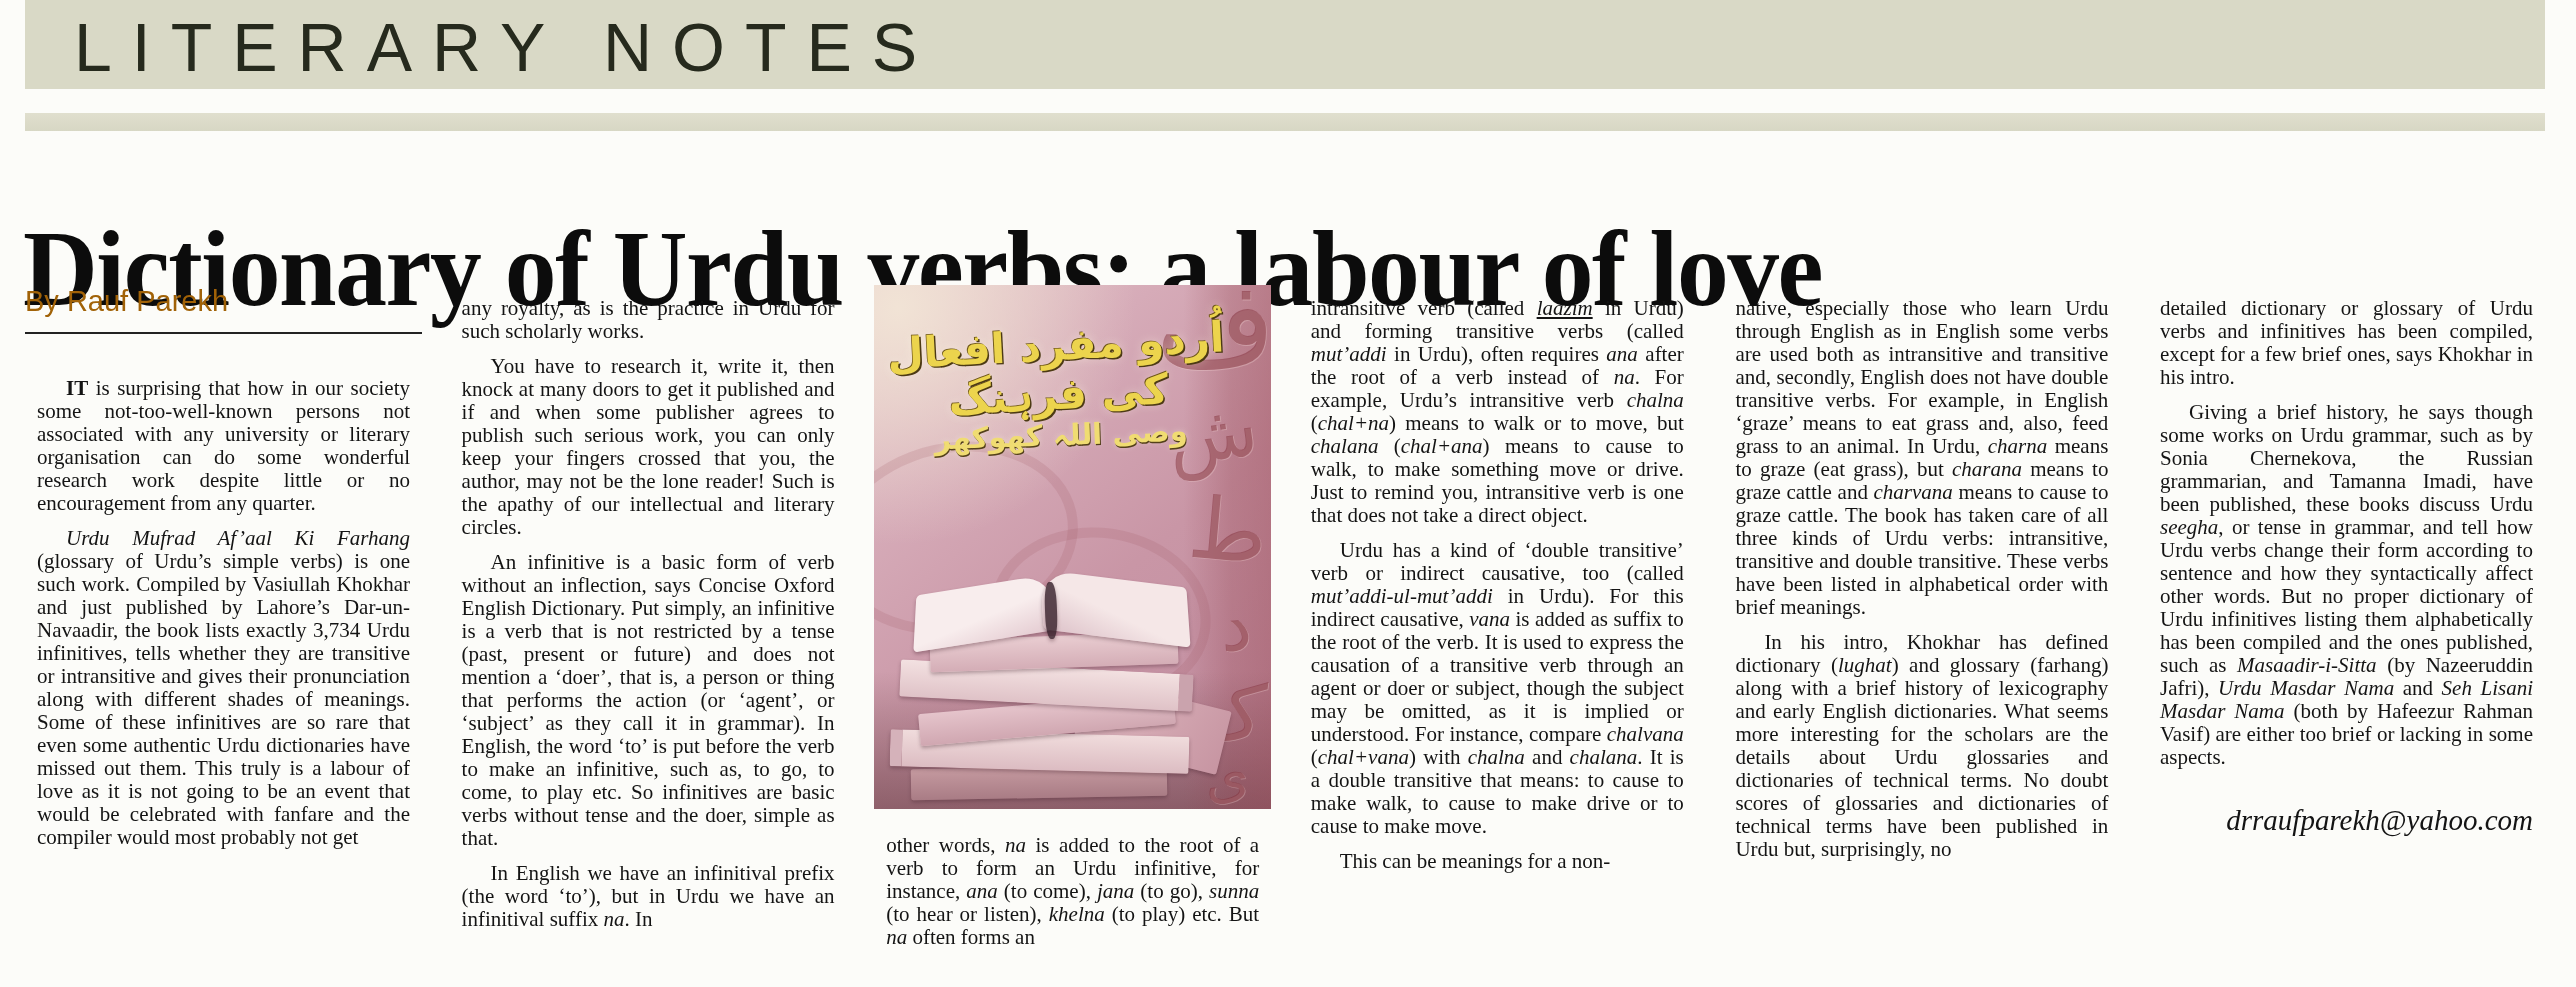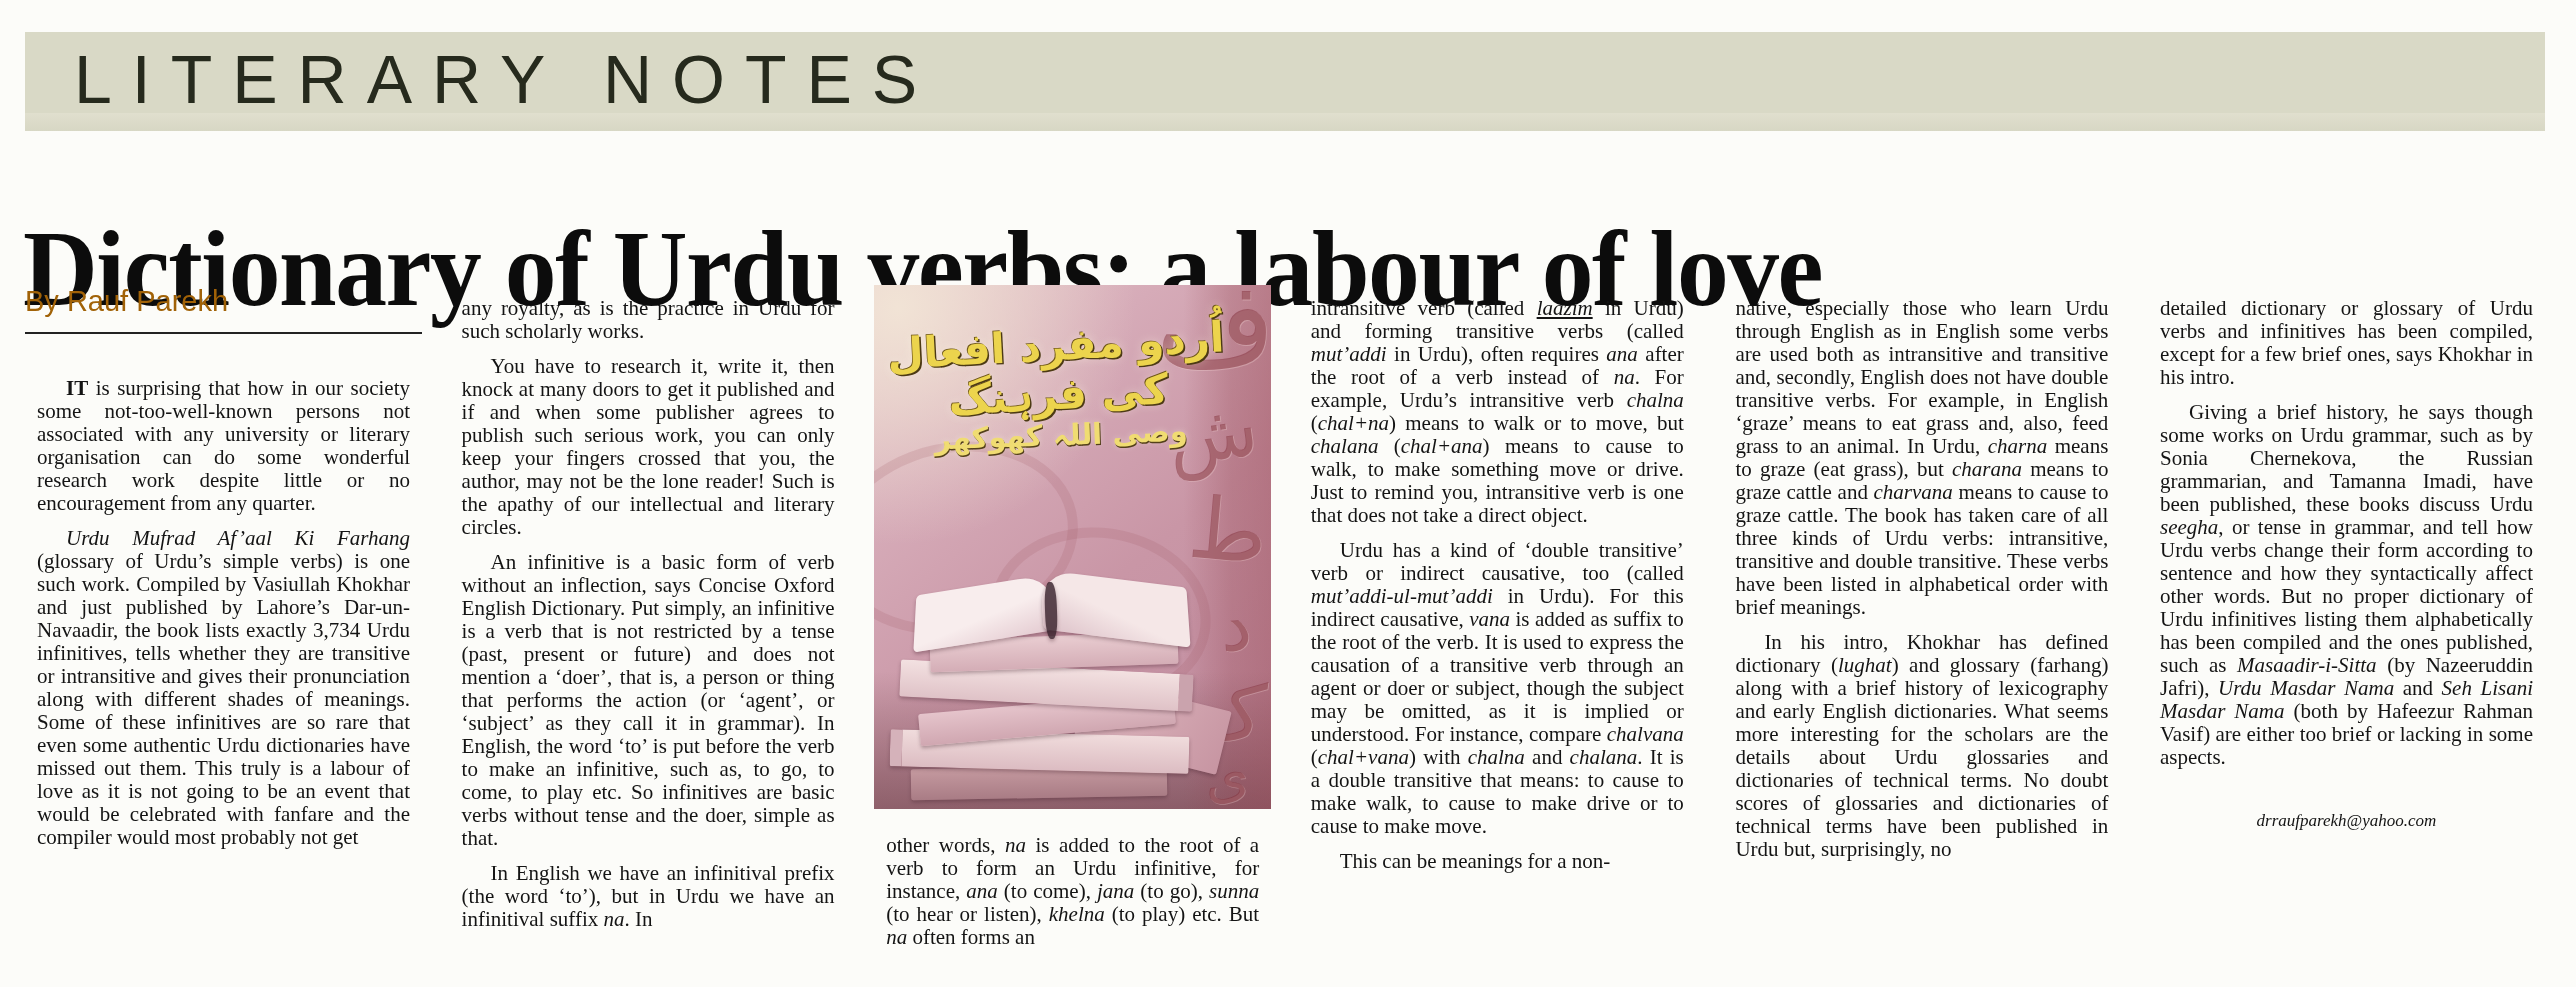--- a/index.html
+++ b/index.html
@@ -10,21 +10,21 @@
     background:#fcfcf9;
     overflow:hidden;
     font-family:"Liberation Serif", serif;
     color:#141414;
   }
   
   .band{
     position:absolute;left:25px;width:2520px;
     background:#d9d9c6;
   }
-  .band-1{top:32px;height:89px;display:flex;align-items:center;}
+  .band-1{top:0;height:89px;display:flex;align-items:center;}
   .band-2{top:113px;height:18px;background:linear-gradient(#e0dfce,#d7d7c4);}
   .masthead-title{
     font-family:"Liberation Sans", sans-serif;
     font-size:68px;line-height:68px;
     letter-spacing:20px;
     color:#262a1d;
     padding-left:49px;padding-top:4.6px;
     white-space:nowrap;
   }
   
@@ -57,23 +57,23 @@
   .byline{
     font-family:"Liberation Sans", sans-serif;
     font-size:29px;line-height:32px;
     color:#a16207;
     border-bottom:2.3px solid #222222;
     padding-bottom:15px;
   }
   .byline + p{margin-top:43px !important;}
   .email-line{
     margin-top:40px !important;
-    text-align:center;
+    text-align:right;
     font-style:italic;
-    font-size:17px;
+    font-size:29px;
   }
   .email-line a{color:#141414;text-decoration:none;}
   
   .cover{
     position:relative;
     margin-top:-3.9px;
     width:397px;height:528px;
     overflow:hidden;
     background:
       radial-gradient(circle at 6% 5%, rgba(242,229,214,0.95), rgba(242,229,214,0) 38%),

